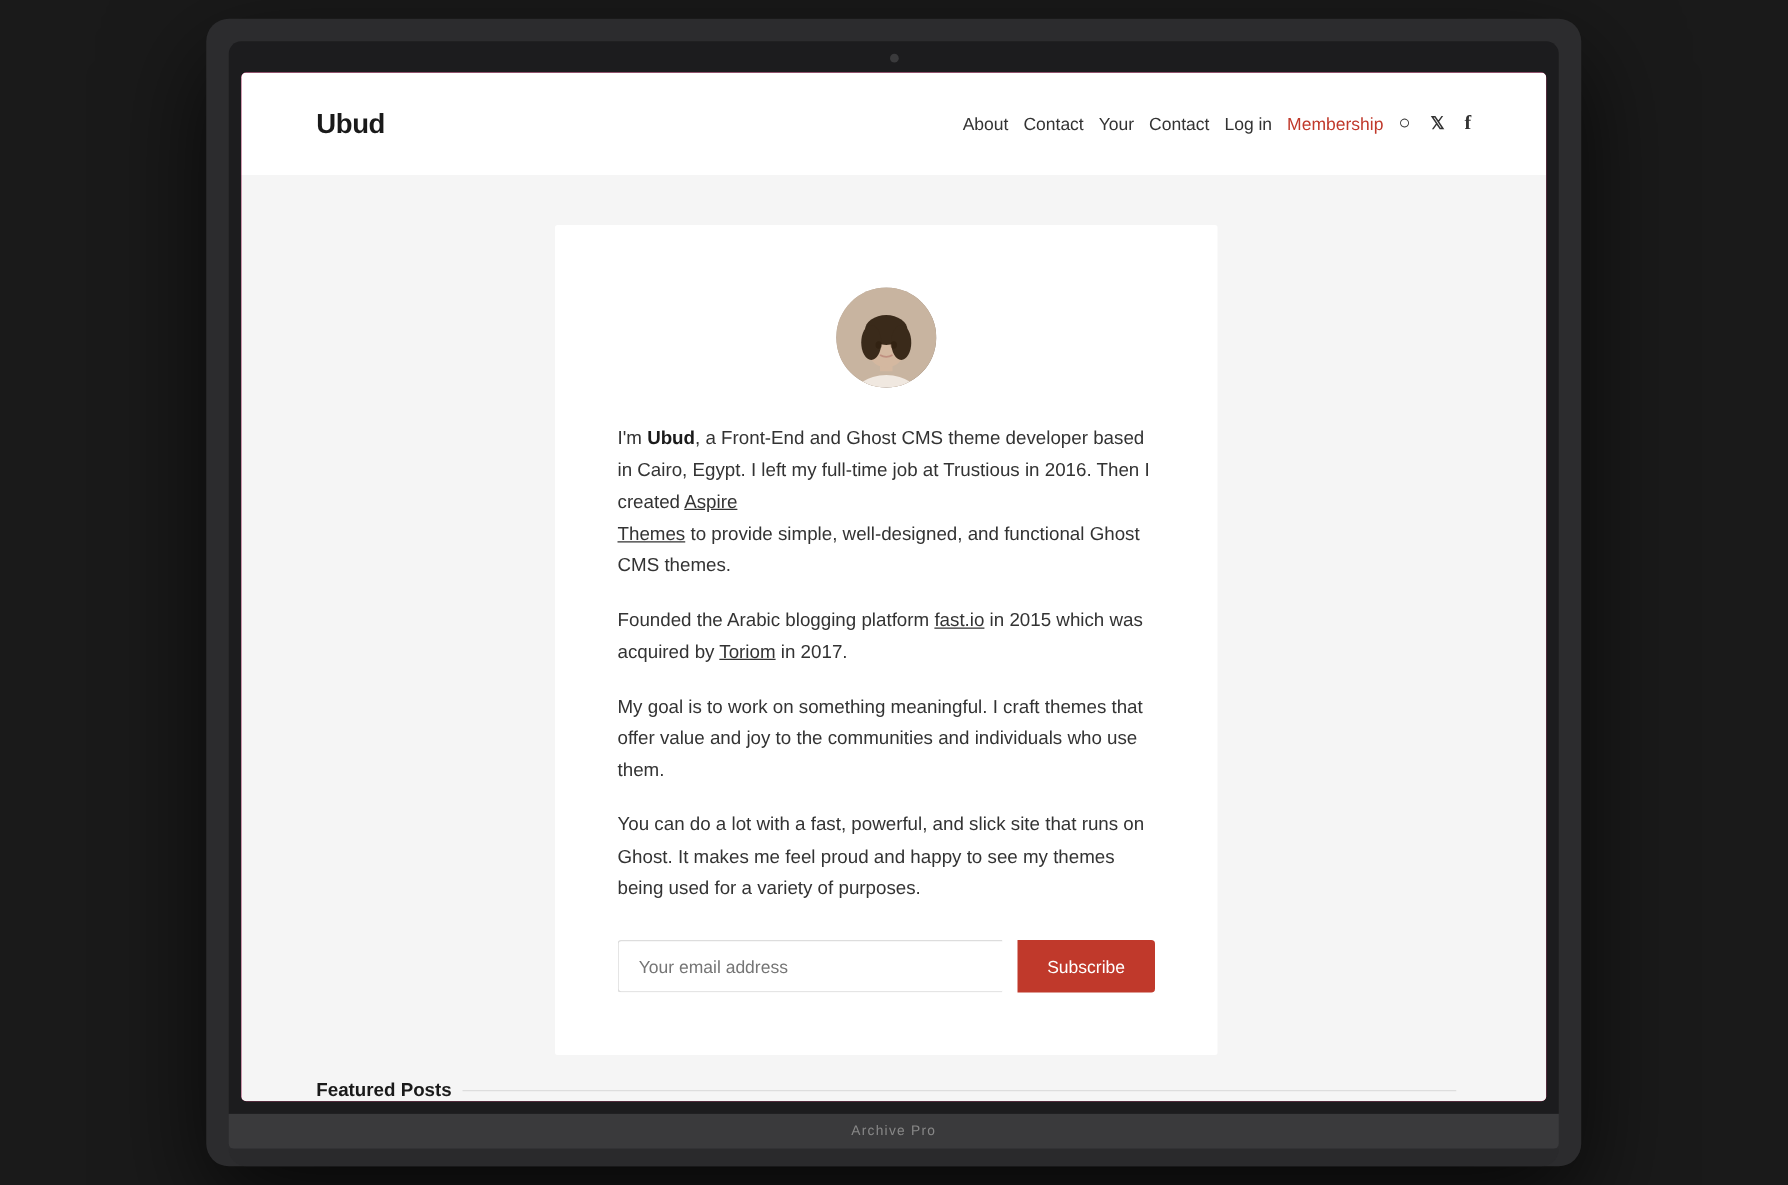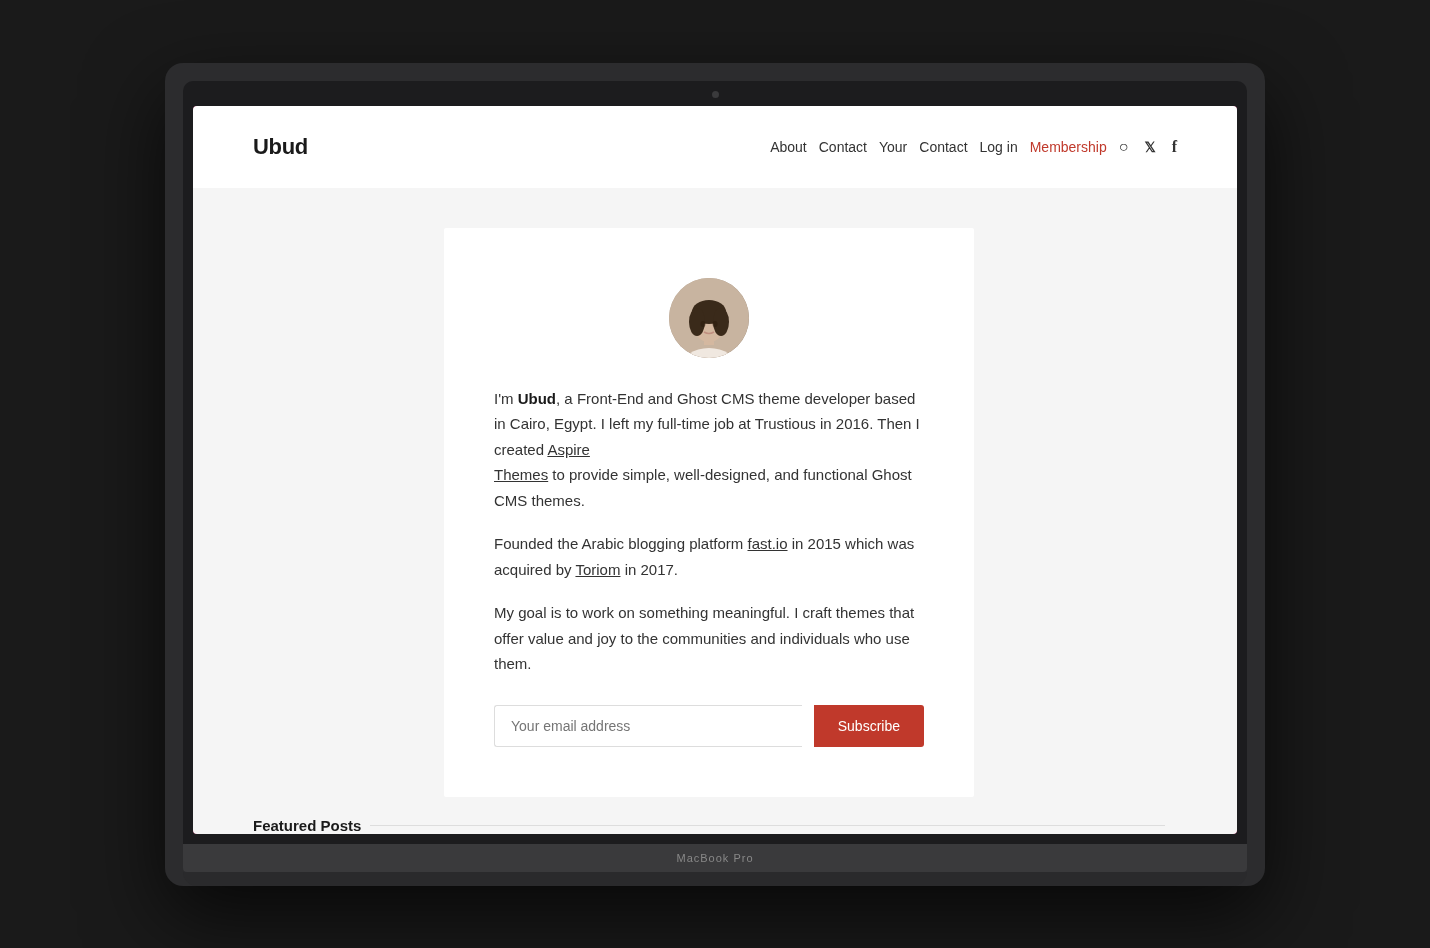--- a/index.html
+++ b/index.html
@@ -272,34 +272,37 @@
           </p>
 
           <p class="bio-text">
             Founded the Arabic blogging platform <span class="link">fast.io</span> in 2015 which was acquired by <span class="link">Toriom</span> in 2017.
           </p>
 
           <p class="bio-text">
             My goal is to work on something meaningful. I craft themes that offer value and joy to the communities and individuals who use them.
           </p>
 
+          <p class="bio-text">
+            You can do a lot with a fast, powerful, and slick site that runs on Ghost. It makes me feel proud and happy to see my themes being used for a variety of purposes.
+          </p>
 
 
           <div class="email-form">
             <input type="email" class="email-input" placeholder="Your email address" style="">
             <button class="subscribe-btn">Subscribe</button>
           </div>
 
         </div>
 
         <div class="featured-posts-bar">
           <span class="featured-posts-label">Featured Posts</span>
           <div class="featured-posts-line"></div>
         </div>
 
       </div>
     </div>
   </div>
   <div class="laptop-base">
-    <span class="laptop-label">MacBook Pro</span>
+    <span class="laptop-label">Archive Pro</span>
   </div>
   <div class="laptop-bottom"></div>
 </div>
 
 </body></html>

